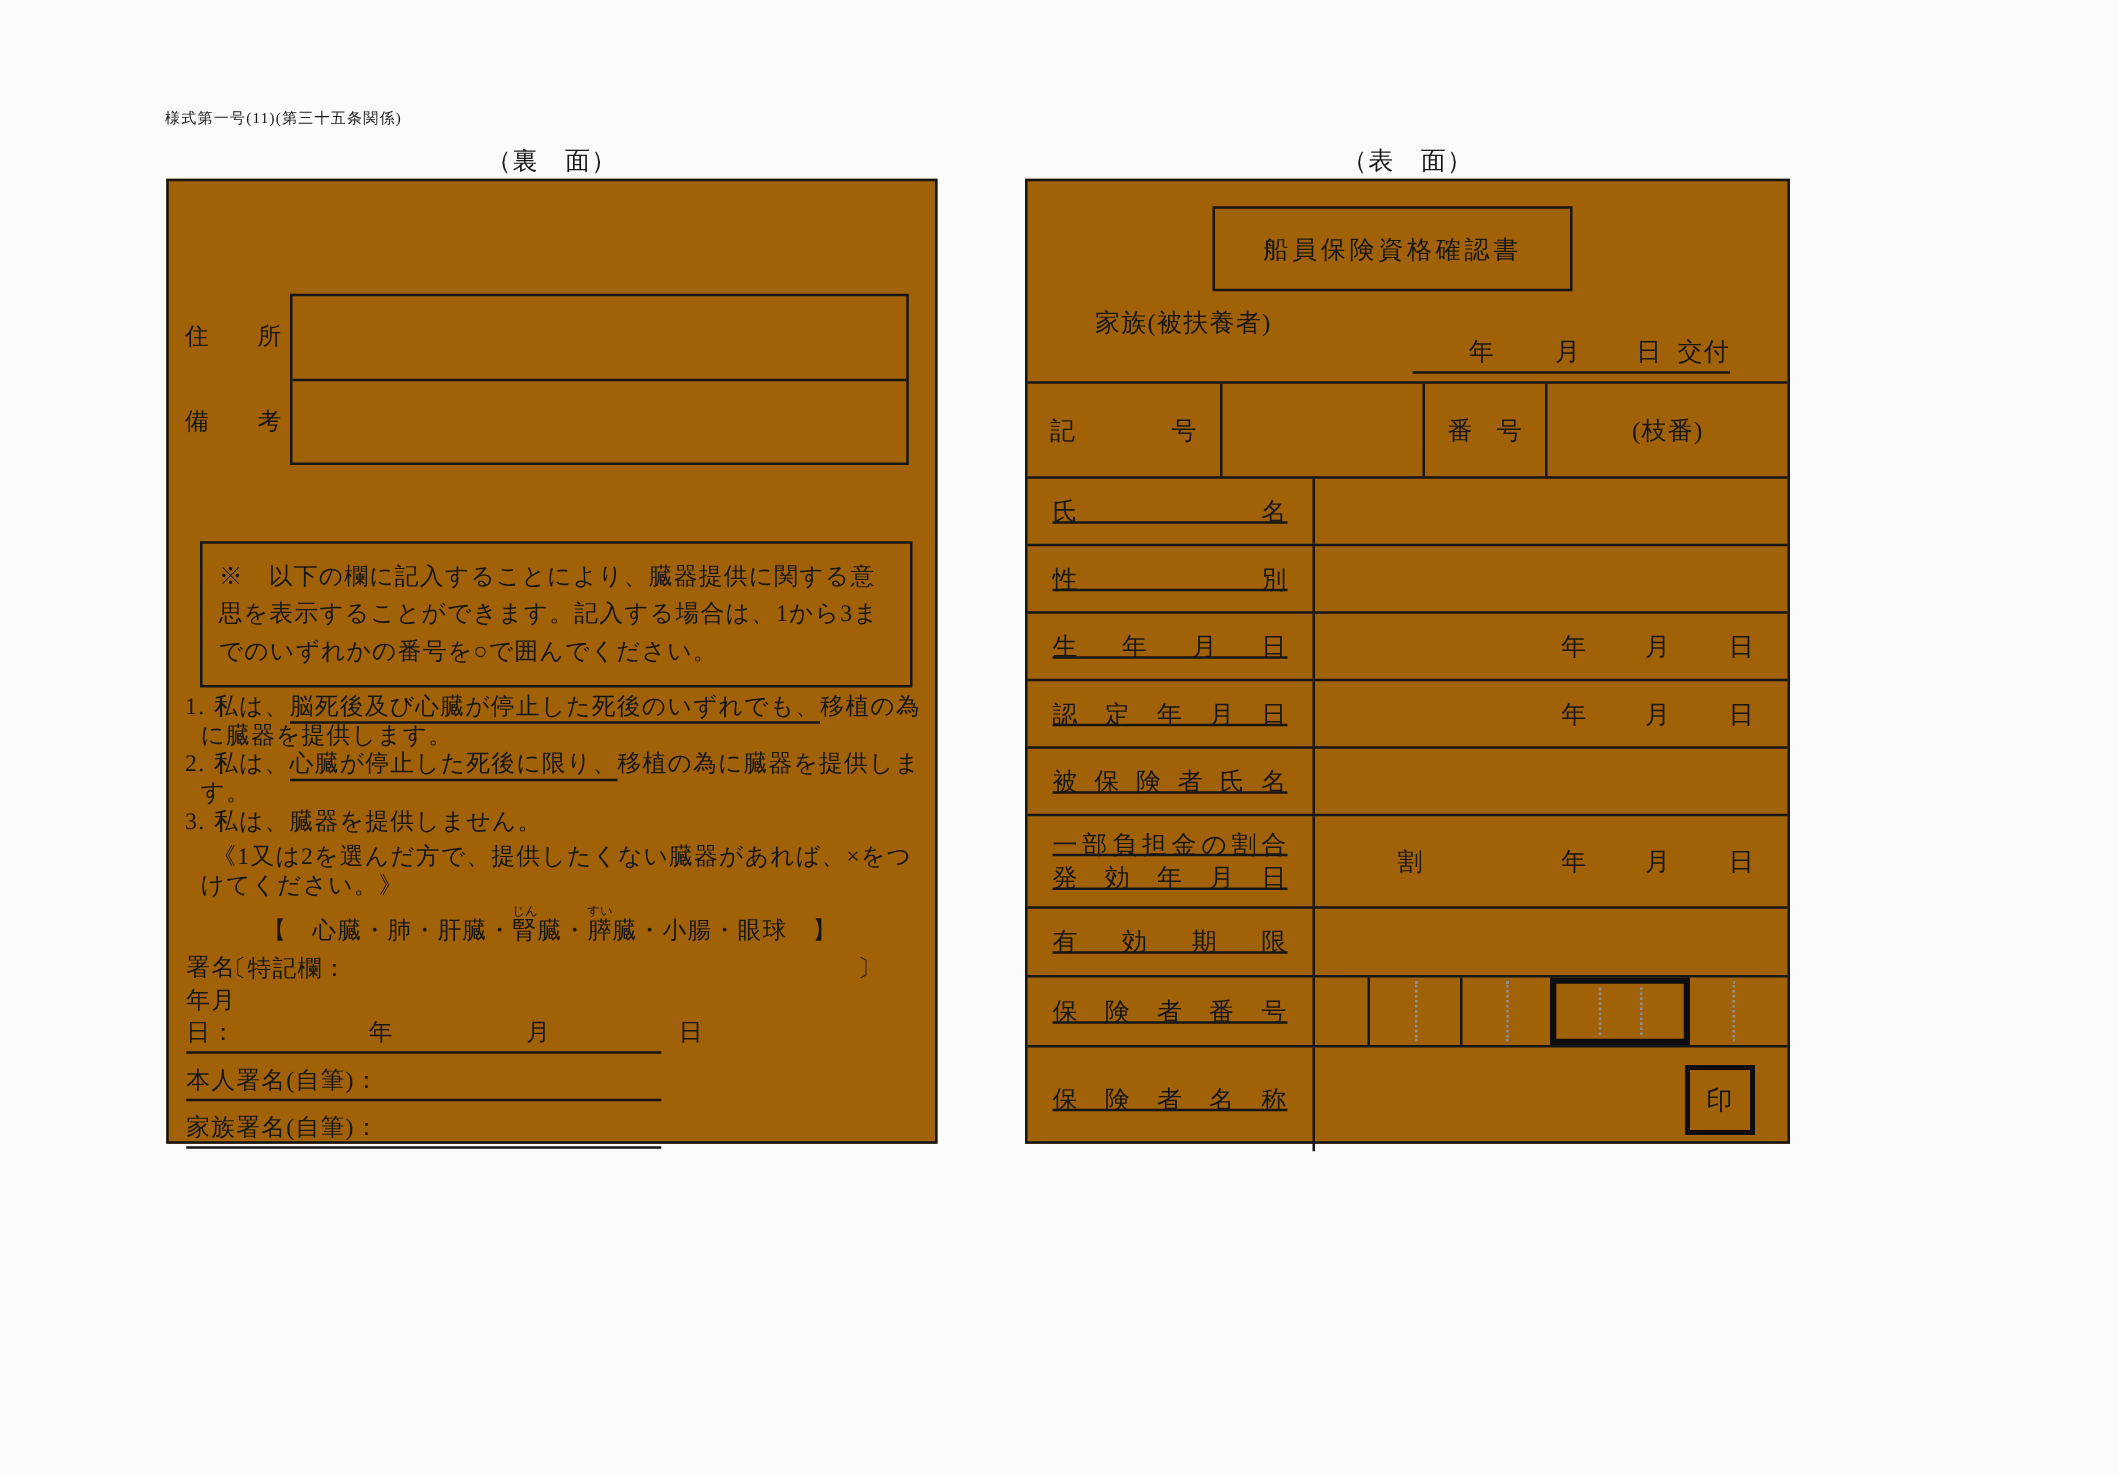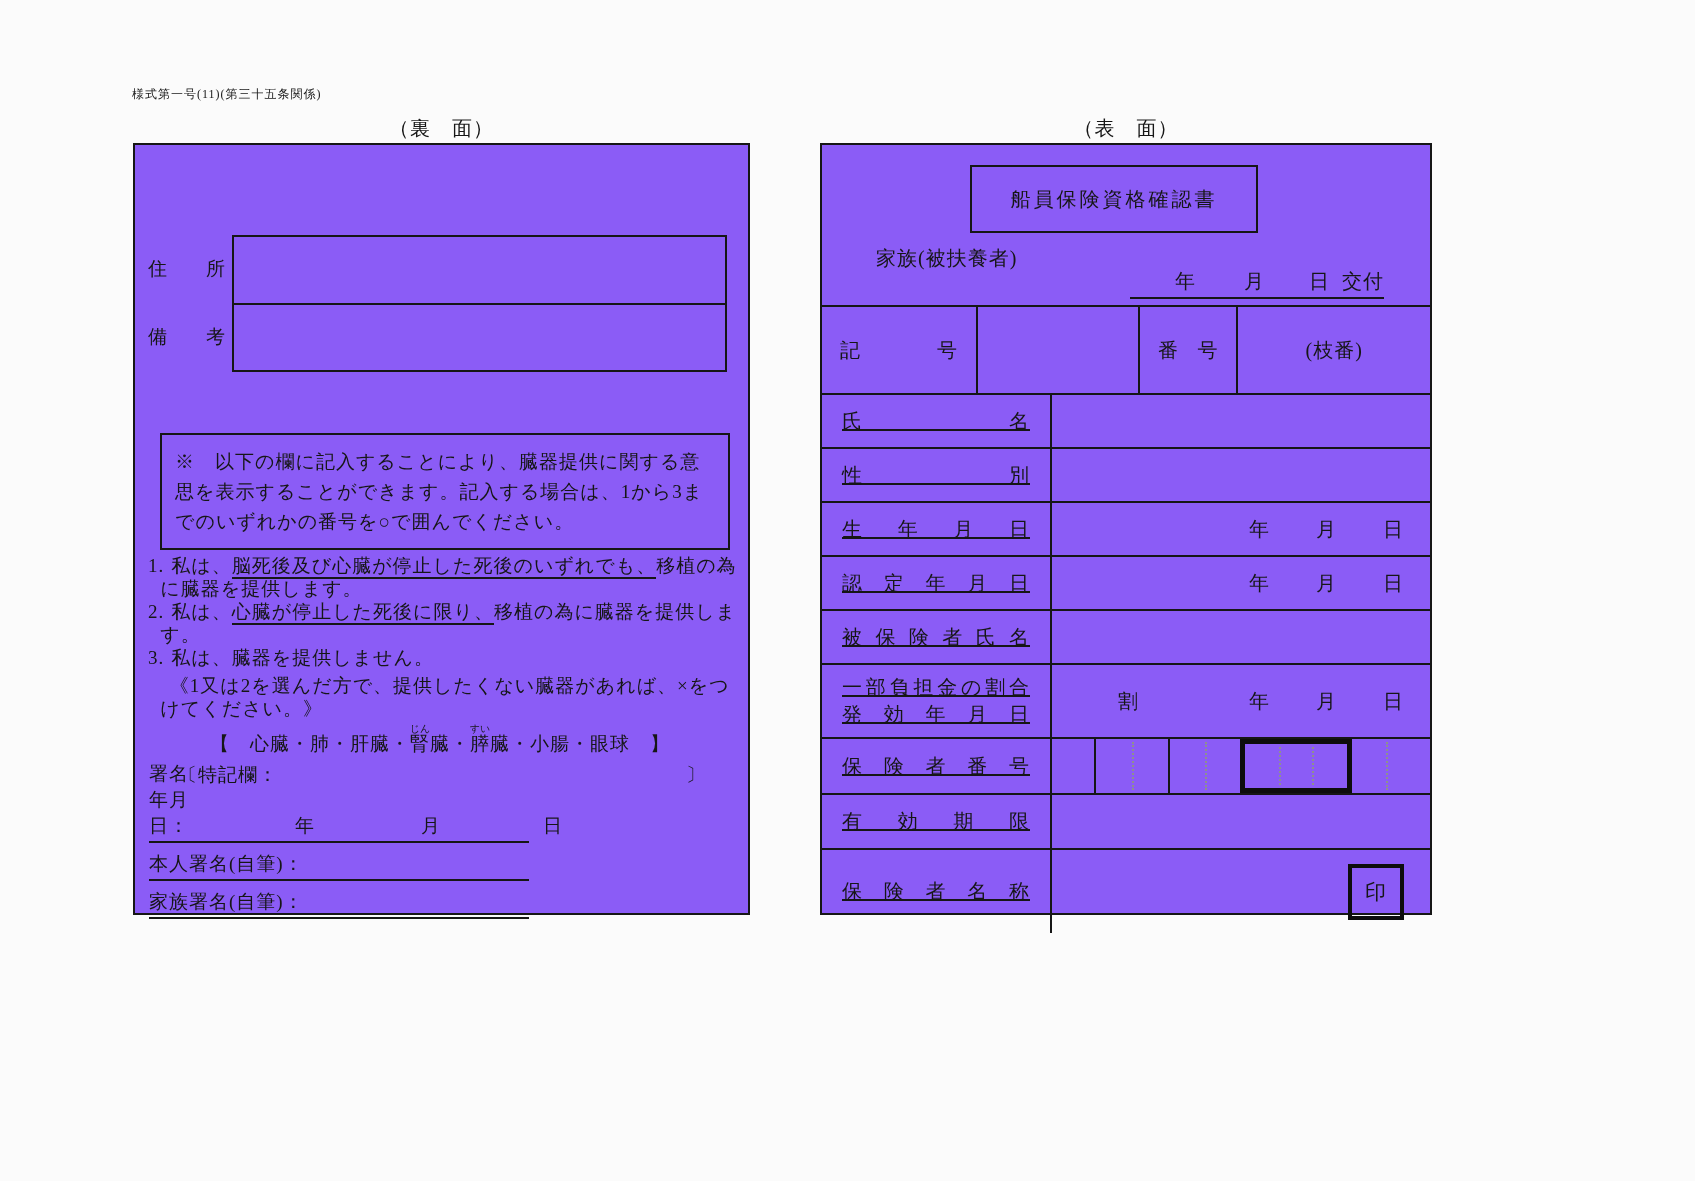--- a/index.html
+++ b/index.html
@@ -7,21 +7,21 @@
     width:1695px;height:1181px;position:relative;
     background:#fbfbfb;color:#161616;
     font-family:"Liberation Serif","DejaVu Serif",serif;
     font-size:19px;letter-spacing:1px;
   }
   .abs{position:absolute;}
   .form-code{left:132px;top:86px;font-size:12px;}
   .side-label{top:115px;text-align:center;font-size:20px;}
   .side-label.back{left:133px;width:617px;}
   .side-label.front{left:820px;width:612px;}
-  .panel{position:absolute;border:2px solid #161616;background:#8b5cf6;box-sizing:border-box;}
+  .panel{position:absolute;border:2px solid #161616;background:#a16207;box-sizing:border-box;}
   .back-panel{left:133px;top:143px;width:617px;height:772px;text-decoration:underline;}
   .front-panel{left:820px;top:143px;width:612px;height:772px;}
 
   
   .addr-group{position:absolute;left:0;top:90px;width:600px;height:137px;}
   .addr-labels{position:absolute;left:13px;top:0;height:137px;display:flex;flex-direction:column;}
   .addr-label{height:68px;display:flex;align-items:center;}
   .addr-label span{display:block;width:78px;text-align:justify;text-align-last:justify;}
   .addr-box{position:absolute;left:97px;top:0;width:495px;height:137px;border:2px solid #161616;box-sizing:border-box;}
   .addr-row{height:66px;}
@@ -53,21 +53,21 @@
   .frow.last{border-bottom:none;}
   .cell{box-sizing:border-box;position:relative;}
   .bR{border-right:2px solid #161616;}
   .lab{display:flex;flex-direction:column;justify-content:center;padding:0 18px;}
   .lab span{display:block;text-align:justify;text-align-last:justify;}
   .lcell{width:230px;border-right:2px solid #161616;box-sizing:border-box;display:flex;flex-direction:column;justify-content:center;padding:0 20px;text-decoration:underline;}
   .lcell span{display:block;text-align:justify;text-align-last:justify;}
   .vcell{flex:1;display:flex;align-items:center;position:relative;}
   .vdate{margin-left:auto;display:flex;gap:46px;padding-right:26px;}
   .wari{margin-left:66px;}
-  .h72{height:88px;} .h54{height:54px;} .h74{height:74px;} .h55{height:55px;} .h56{height:56px;} .h83{height:83px;}
+  .h72{height:76px;} .h54{height:54px;} .h74{height:74px;} .h55{height:55px;} .h56{height:56px;} .h83{height:83px;}
   .w157{width:157px;} .w163{width:163px;} .w99{width:99px;} .w193{width:193px;display:flex;align-items:center;justify-content:center;}
   
   .numcells{flex:1;display:flex;}
   .nc{box-sizing:border-box;position:relative;height:100%;}
   .nc.sep{border-left:2px solid #161616;}
   .ncA{width:42px;} .ncB{width:74px;} .ncC{width:72px;} .ncT{width:112px;} .ncD{flex:1;}
   .nc.thick{border:5px solid #0d0d0d;}
   .dot1::before{content:"";position:absolute;left:50%;top:3px;bottom:3px;border-left:2px dotted #8f8f8f;}
   .dot2::before{content:"";position:absolute;left:33%;top:3px;bottom:3px;border-left:2px dotted #8f8f8f;}
   .dot2::after{content:"";position:absolute;left:66%;top:3px;bottom:3px;border-left:2px dotted #8f8f8f;}
@@ -214,40 +214,40 @@
       <div class="vcell">
         <span class="wari">割</span>
         <span class="vdate">
             <span>年</span>
             <span>月</span>
             <span>日</span>
           </span>
       </div>
     </div>
 
+    <div class="frow h55">
+      <div class="lcell">
+          <span>有効期限</span>
+        </div>
+      <div class="vcell"></div>
+    </div>
+
     <div class="frow h56">
       <div class="lcell">
           <span>保険者番号</span>
         </div>
       <div class="numcells">
         <div class="nc ncA"></div>
         <div class="nc sep ncB dot1"></div>
         <div class="nc sep ncC dot1"></div>
         <div class="nc thick ncT dot2"></div>
         <div class="nc ncD dotr"></div>
       </div>
     </div>
 
-    <div class="frow h55">
-      <div class="lcell">
-          <span>有効期限</span>
-        </div>
-      <div class="vcell"></div>
-    </div>
-
     <div class="frow h83 last">
       <div class="lcell">
           <span>保険者名称</span>
         </div>
       <div class="vcell">
         <div class="seal-box">
             <span>印</span>
           </div>
       </div>
     </div>

